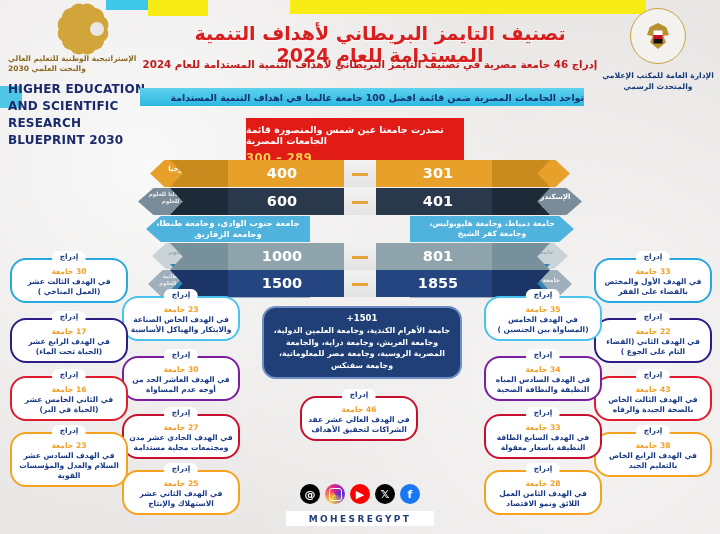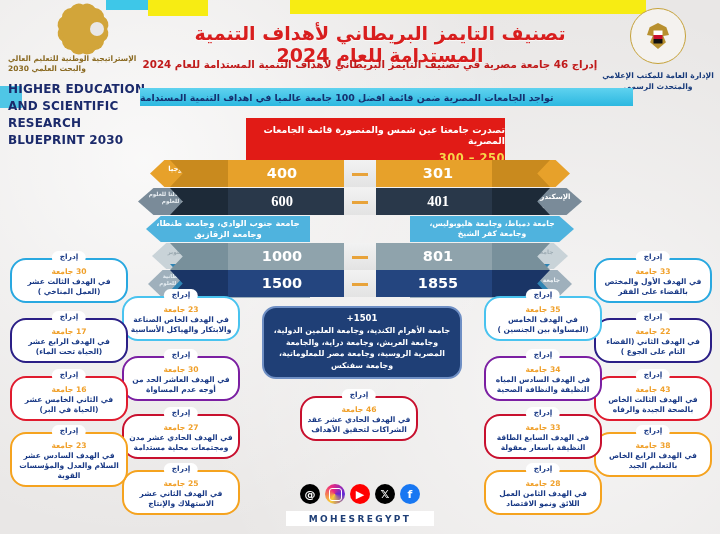--- a/index.html
+++ b/index.html
@@ -44,43 +44,43 @@
      clip-path:polygon(50% 0,88% 16%,100% 46%,74% 50%,86% 74%,50% 100%,14% 74%,26% 50%,0 46%,12% 16%);}
   .crest .flag{position:absolute;left:50%;top:52%;transform:translate(-50%,-50%);
      width:9px;height:13px;background:linear-gradient(#fff 0 33%,#c8102e 33% 66%,#111 66% 100%);}
   .logo-right .ar{font-size:7.6px;font-weight:bold;color:#173a7a;line-height:1.5;margin-top:6px;}
 
   .main-title{position:absolute;left:150px;top:22px;width:460px;text-align:center;
      font-size:19px;font-weight:bold;color:#d81e1e;letter-spacing:0;
      text-shadow:0 1px 0 rgba(255,255,255,.6);}
   .sub-title{position:absolute;left:120px;top:58px;width:500px;text-align:center;
      font-size:10.3px;font-weight:bold;color:#c01a1a;}
-  .cyan-band{position:absolute;left:140px;top:88px;width:493px;height:18px;
+  .cyan-band{position:absolute;left:140px;top:88px;width:444px;height:18px;
      background:linear-gradient(180deg,#5fd2ef,#2cb8e0);
-     display:flex;align-items:center;justify-content:flex-end;}
+     display:flex;align-items:center;justify-content:flex-start;}
   .cyan-band span{font-size:9.4px;font-weight:bold;color:#15306f;}
 
   
-  .red-banner{position:absolute;left:246px;top:118px;width:259px;height:46px;background:#e11b16;
-     text-align:right;}
+  .red-banner{position:absolute;left:246px;top:118px;width:218px;height:46px;background:#e11b16;
+     text-align:left;}
   .red-banner .l1{font-size:9.3px;font-weight:bold;color:#fff;padding-top:6px;}
   .red-banner .l2{font-size:11.5px;font-weight:bold;color:#f7d64a;padding-top:5px;letter-spacing:.5px;}
 
   .steps{position:absolute;left:228px;top:160px;width:284px;height:140px;}
   .step{position:absolute;left:0;width:264px;height:27px;display:flex;align-items:center;}
   .step .numL,.step .numR{position:absolute;top:0;height:27px;line-height:27px;
      font-size:14.5px;font-weight:bold;color:#fff;width:64px;text-align:center;}
   .step .numL{left:22px;} .step .numR{right:22px;}
   .step .dash{position:absolute;left:50%;top:13px;transform:translateX(-50%);
      width:16px;height:2.5px;background:#e8a33a;}
   .center-col{position:absolute;left:calc(50% - 16px);top:0;width:32px;height:100%;
      background:linear-gradient(180deg,#f2f2f2,#e3e3e3);}
 
   .s1{background:#e7a12a;}
-  .s2{background:#29384a;font-family:Liberation Serif, serif;}
+  .s2{background:#29384a;}
   .s3{background:#3f9fd0;margin-top:48px;}
   .s4{background:#8fa3ac;}
   .s5{background:#24457f;}
 
   .wing{position:absolute;top:0;height:27px;width:58px;}
   .wingL{left:-58px;clip-path:polygon(100% 0,100% 100%,0 100%,22% 50%,0 0);}
   .wingR{right:-58px;clip-path:polygon(0 0,0 100%,100% 100%,78% 50%,100% 0);}
   .w1{background:#c98a1e;} .w2{background:#1d2a38;}
   .w3{background:#2f84b3;} .w4{background:#78909b;} .w5{background:#1a3566;}
 
@@ -171,21 +171,21 @@
   </div>
 
   <div class="main-title">تصنيف التايمز البريطاني لأهداف التنمية المستدامة للعام 2024</div>
   <div class="sub-title">إدراج 46 جامعة مصرية في تصنيف التايمز البريطاني لأهداف التنمية المستدامة للعام 2024</div>
   <div class="cyan-band">
     <span>تواجد الجامعات المصرية ضمن قائمة افضل 100 جامعة عالميا في اهداف التنمية المستدامة</span>
   </div>
 
   <div class="red-banner">
     <div class="l1">تصدرت جامعتا عين شمس والمنصورة قائمة الجامعات المصرية</div>
-    <div class="l2">250 – 300</div>
+    <div class="l2">289 – 300</div>
   </div>
 
   <div class="lbl left  lb1">الأكاديمية العربية للعلوم والتكنولوجيا والنقل البحري</div>
   <div class="lbl right rb1">جامعة القاهرة</div>
   <div class="lbl left  lb2">جامعة المنصورة، وجامعة 6 أكتوبر، وجامعة الدلتا للعلوم والتكنولوجيا والجامعة المصرية اليابانية للعلوم والتكنولوجيا</div>
   <div class="lbl right rb2">الإسكندرية، واسيوط، وقناة السويس، بنها، والجامعة الأمريكية بالقاهرة</div>
   <div class="lbl left  lb3">جامعة جنوب الوادي، وجامعة طنطا، وجامعة الزقازيق</div>
   <div class="lbl right rb3">جامعة دمياط، وجامعة هليوبوليس، وجامعة كفر الشيخ</div>
   <div class="lbl left  lb4">جامعة مصر للعلوم والتكنولوجيا، وجامعة أكتوبر للعلوم الحديثة والآداب، وبورسعيد</div>
   <div class="lbl right rb4">جامعة بدر و بني سويف، وحلوان، والمنوفية، وبدروس</div>
@@ -317,21 +317,21 @@
         <div class="txt">في الثاني الخامس عشر (الحياة في البر)</div>
       </div>
       <div class="badge c-orange" style="left: 10px; top: 432px;">
         <div class="tab">إدراج</div>
         <div class="cnt">23 جامعة</div>
         <div class="txt">في الهدف السادس عشر السلام والعدل والمؤسسات القوية</div>
       </div>
       <div class="badge c-crimson" style="left: 300px; top: 396px;">
         <div class="tab">إدراج</div>
         <div class="cnt">46 جامعة</div>
-        <div class="txt">في الهدف الحادي عشر عقد الشراكات لتحقيق الأهداف</div>
+        <div class="txt">في الهدف العالي عشر عقد الشراكات لتحقيق الأهداف</div>
       </div>
     </div>
 
   <div class="social">
     <div class="sic s-fb">f</div>
     <div class="sic s-x">𝕏</div>
     <div class="sic s-yt">▶</div>
     <div class="sic s-ig">
         <div class="inner"></div>
       </div>

